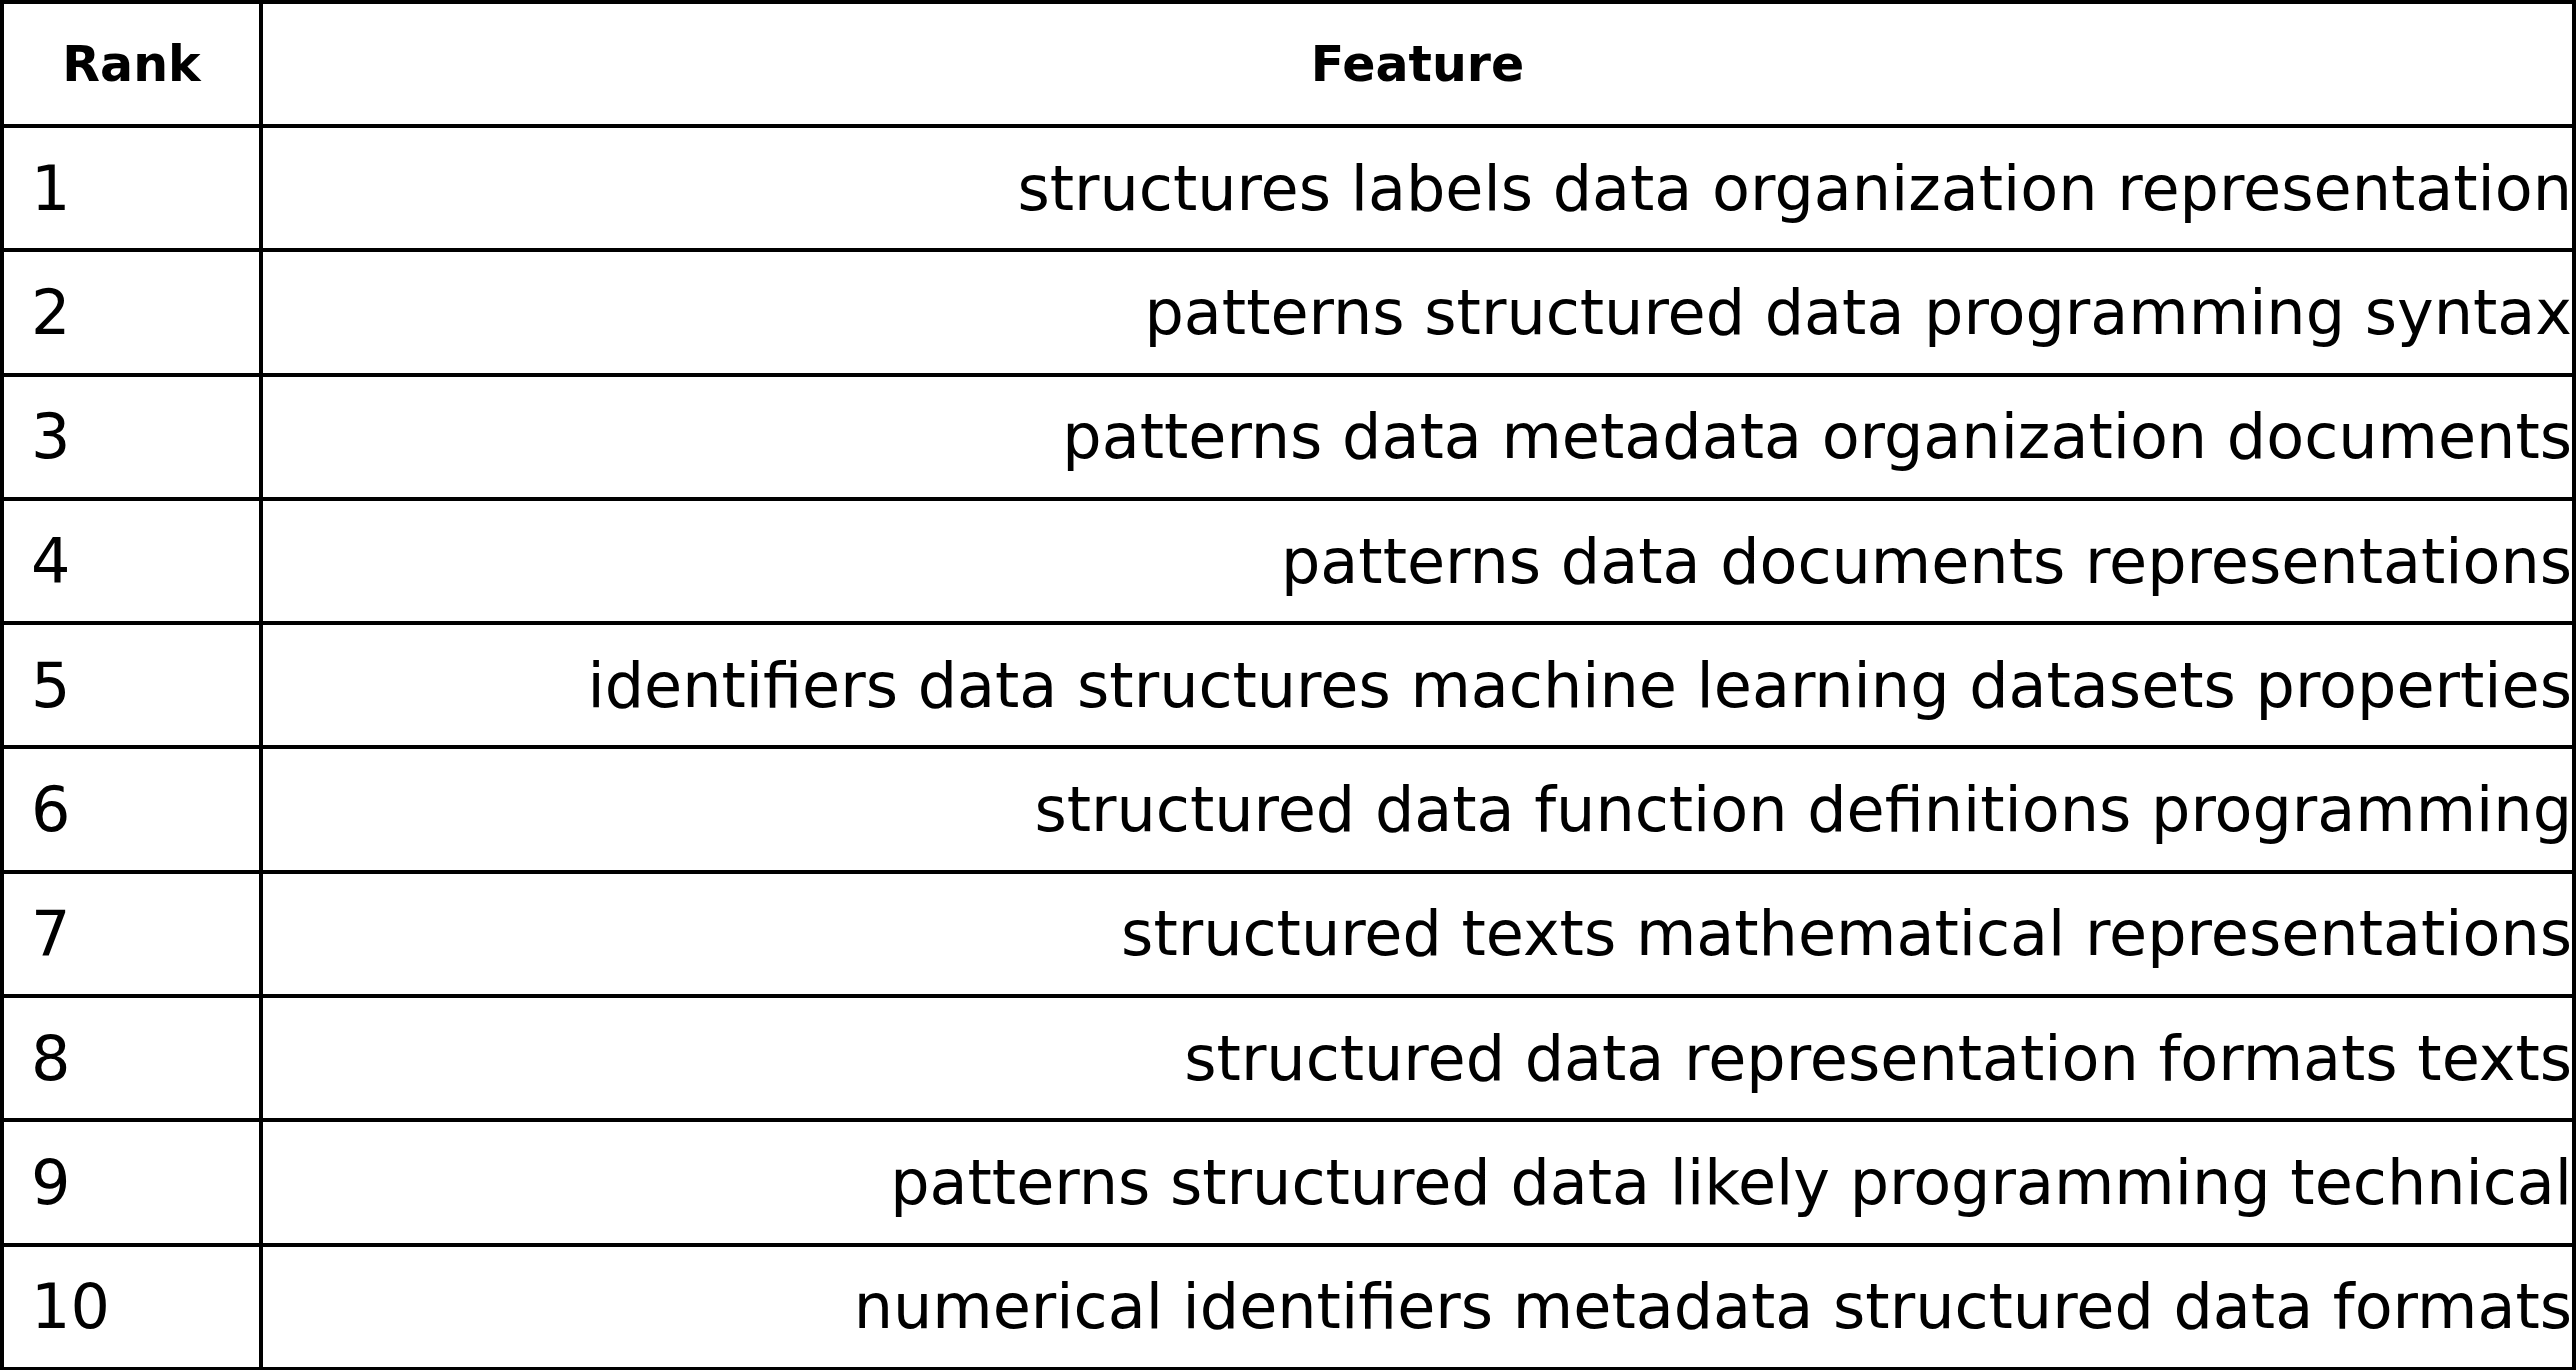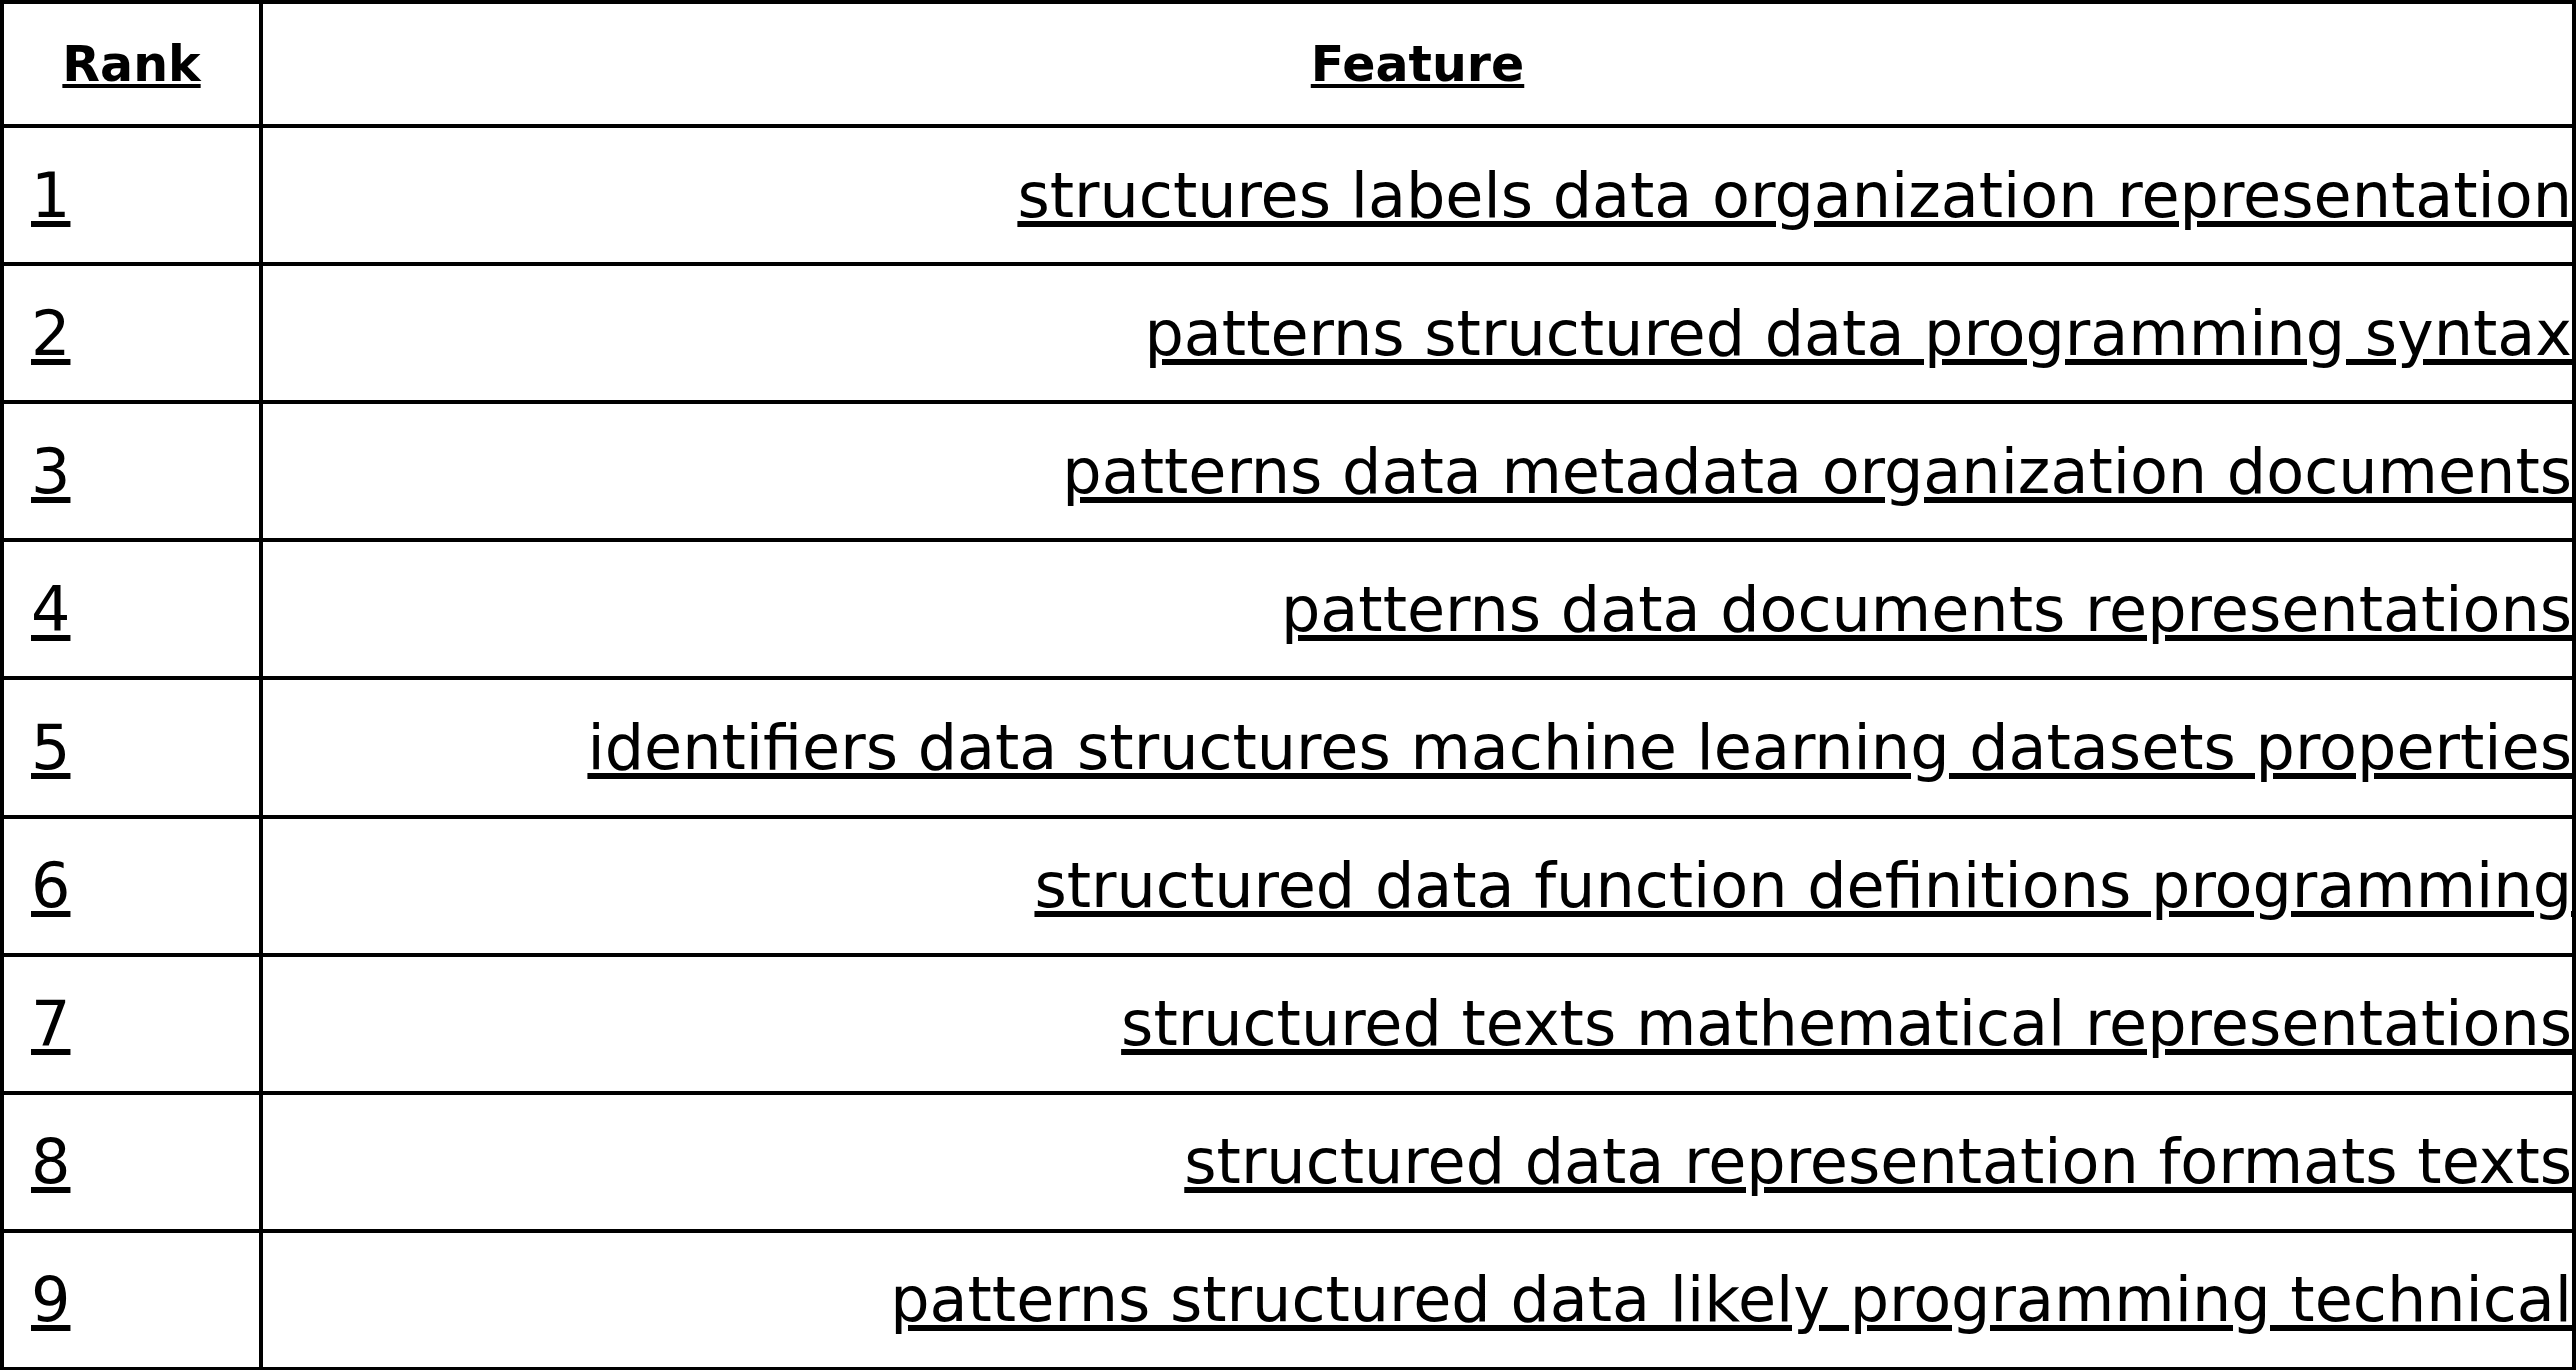--- a/index.html
+++ b/index.html
@@ -28,21 +28,20 @@
   }
   table.rank-table th,
   table.rank-table td {
     border: 4px solid #000000;
     vertical-align: middle;
     overflow: hidden;
     white-space: nowrap;
   }
   table.rank-table tr {
     height: 124px;
-    text-decoration: underline;
   }
   th.col-rank, th.col-feature {
     font-size: 49px;
     font-weight: bold;
     text-align: center;
     padding: 0;
   }
   td.cell-rank {
     font-size: 62px;
     font-weight: normal;
@@ -101,16 +100,20 @@
         <td class="cell-feature">structured texts mathematical representations</td>
       </tr>
       <tr>
         <td class="cell-rank">8</td>
         <td class="cell-feature">structured data representation formats texts</td>
       </tr>
       <tr>
         <td class="cell-rank">9</td>
         <td class="cell-feature">patterns structured data likely programming technical</td>
       </tr>
+      <tr>
+        <td class="cell-rank">10</td>
+        <td class="cell-feature">numerical identifiers metadata structured data formats</td>
+      </tr>
     </tbody>
   </table>
 </div>
 
 
 </body></html>

